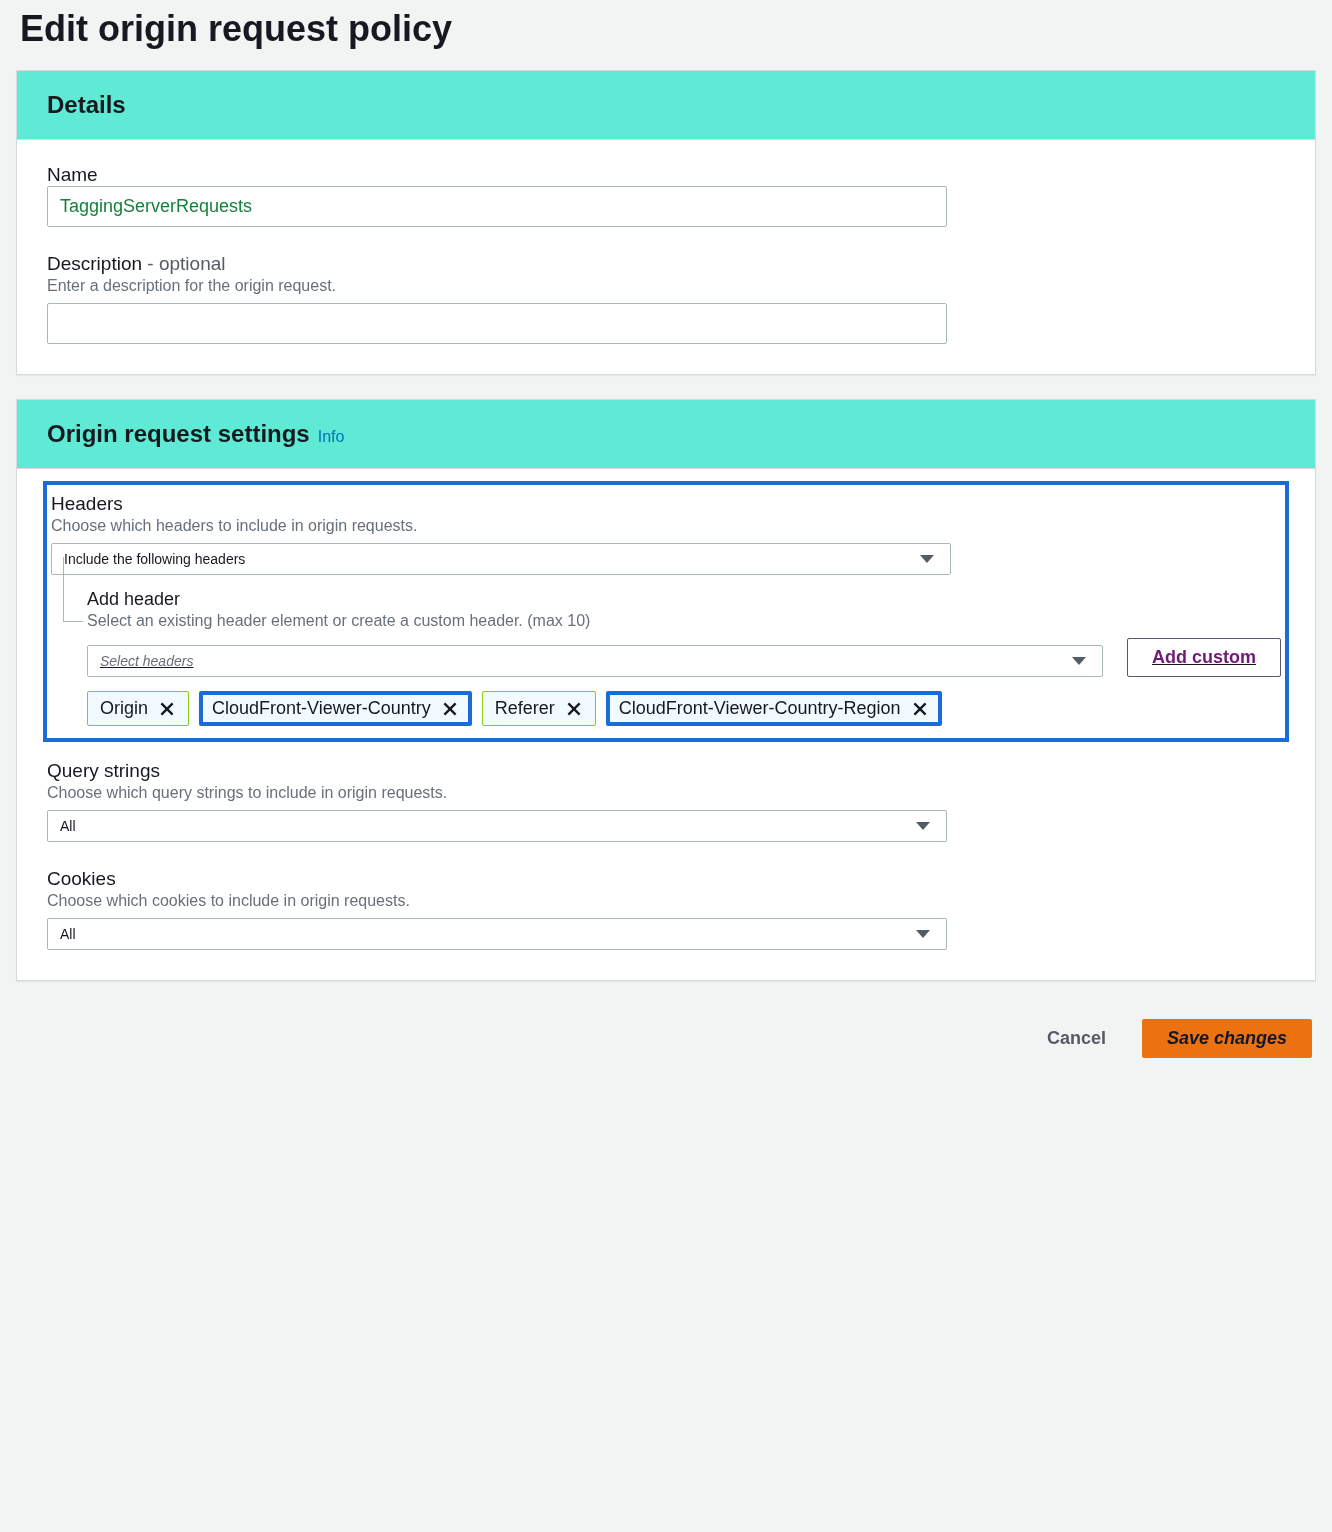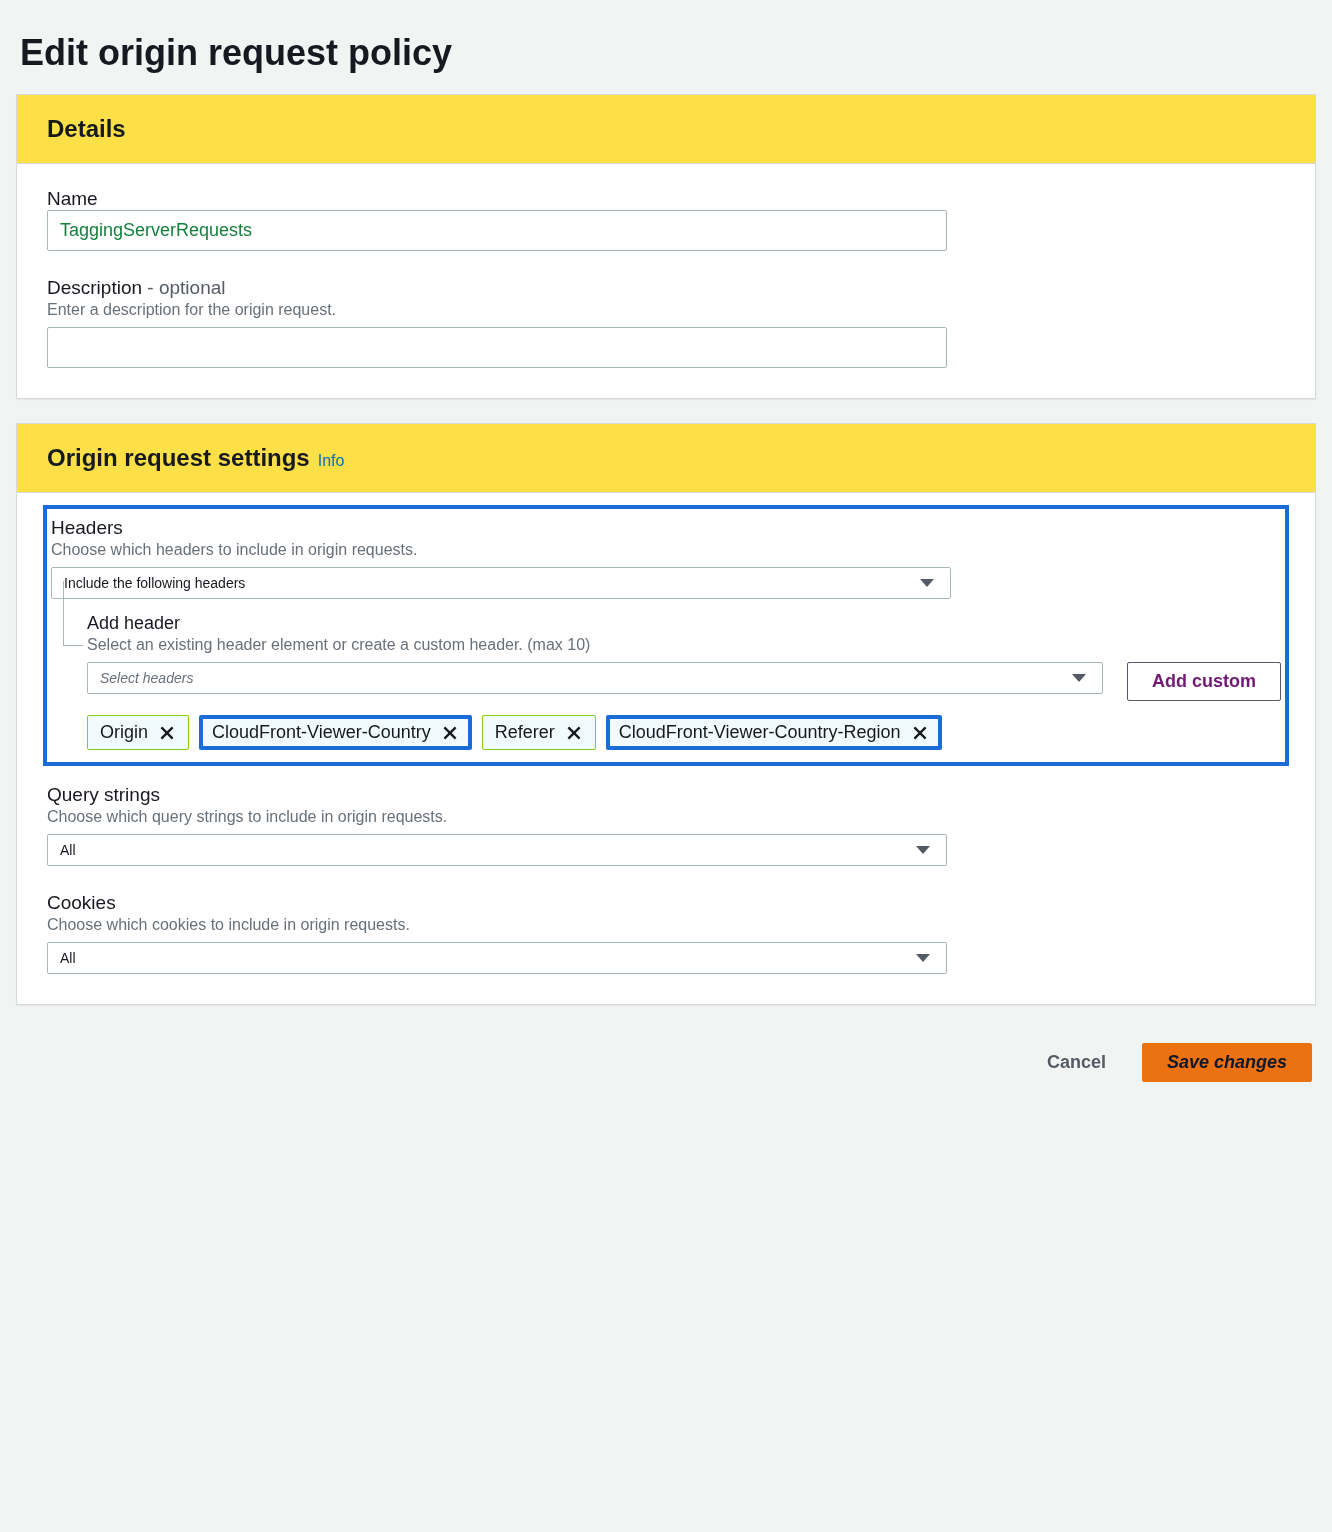--- a/index.html
+++ b/index.html
@@ -3,39 +3,39 @@
 <meta charset="utf-8">
 <style>
   * { box-sizing: border-box; }
   body {
     margin: 0;
     font-family: "Amazon Ember", "Helvetica Neue", Helvetica, Arial, sans-serif;
     background: #f2f3f3;
     color: #16191f;
     font-size: 14px;
   }
-  .page { width: 1332px; padding: 0 0 40px 0; margin-top: 24px; }
+  .page { width: 1332px; padding: 0 0 40px 0; }
   .page-title {
     font-size: 36px;
     font-weight: 700;
     padding: 8px 20px 20px 20px;
     color: #16191f;
   }
   .panel {
     background: #fff;
     border: 1px solid #d5dbdb;
     margin: 0 16px 24px 16px;
     box-shadow: 0 1px 1px rgba(0,0,0,0.05);
   }
   .panel-header {
     padding: 20px 30px;
     font-size: 24px;
     font-weight: 700;
     border-bottom: 1px solid #d5dbdb;
-    background: #fde047;
+    background: #5eead4;
     display: flex;
     align-items: baseline;
     gap: 8px;
   }
   .panel-body { padding: 24px 30px 30px 30px; }
   .field-group { margin-bottom: 26px; }
   .field-group:last-child { margin-bottom: 0; }
   .field-label { font-size: 19px; color: #16191f; }
   .field-label .optional { color: #545b64; }
   .field-hint { font-size: 16px; color: #687078; margin-top: 2px; margin-bottom: 8px; }
@@ -101,21 +101,22 @@
     position: absolute;
     left: -24px;
     top: 32px;
     width: 20px;
     height: 1px;
     background: #aab7b8;
   }
   .header-row {
     display: flex;
     gap: 24px;
-    align-items: flex-start;
+    align-items: flex-end;
+    text-decoration: underline;
   }
   .header-row .select { width: 880px; flex: 1 1 auto; }
   .btn {
     padding: 8px 24px;
     font-size: 18px;
     font-weight: 700;
     border: 1px solid #545b64;
     background: #fff;
     border-radius: 2px;
     cursor: pointer;

